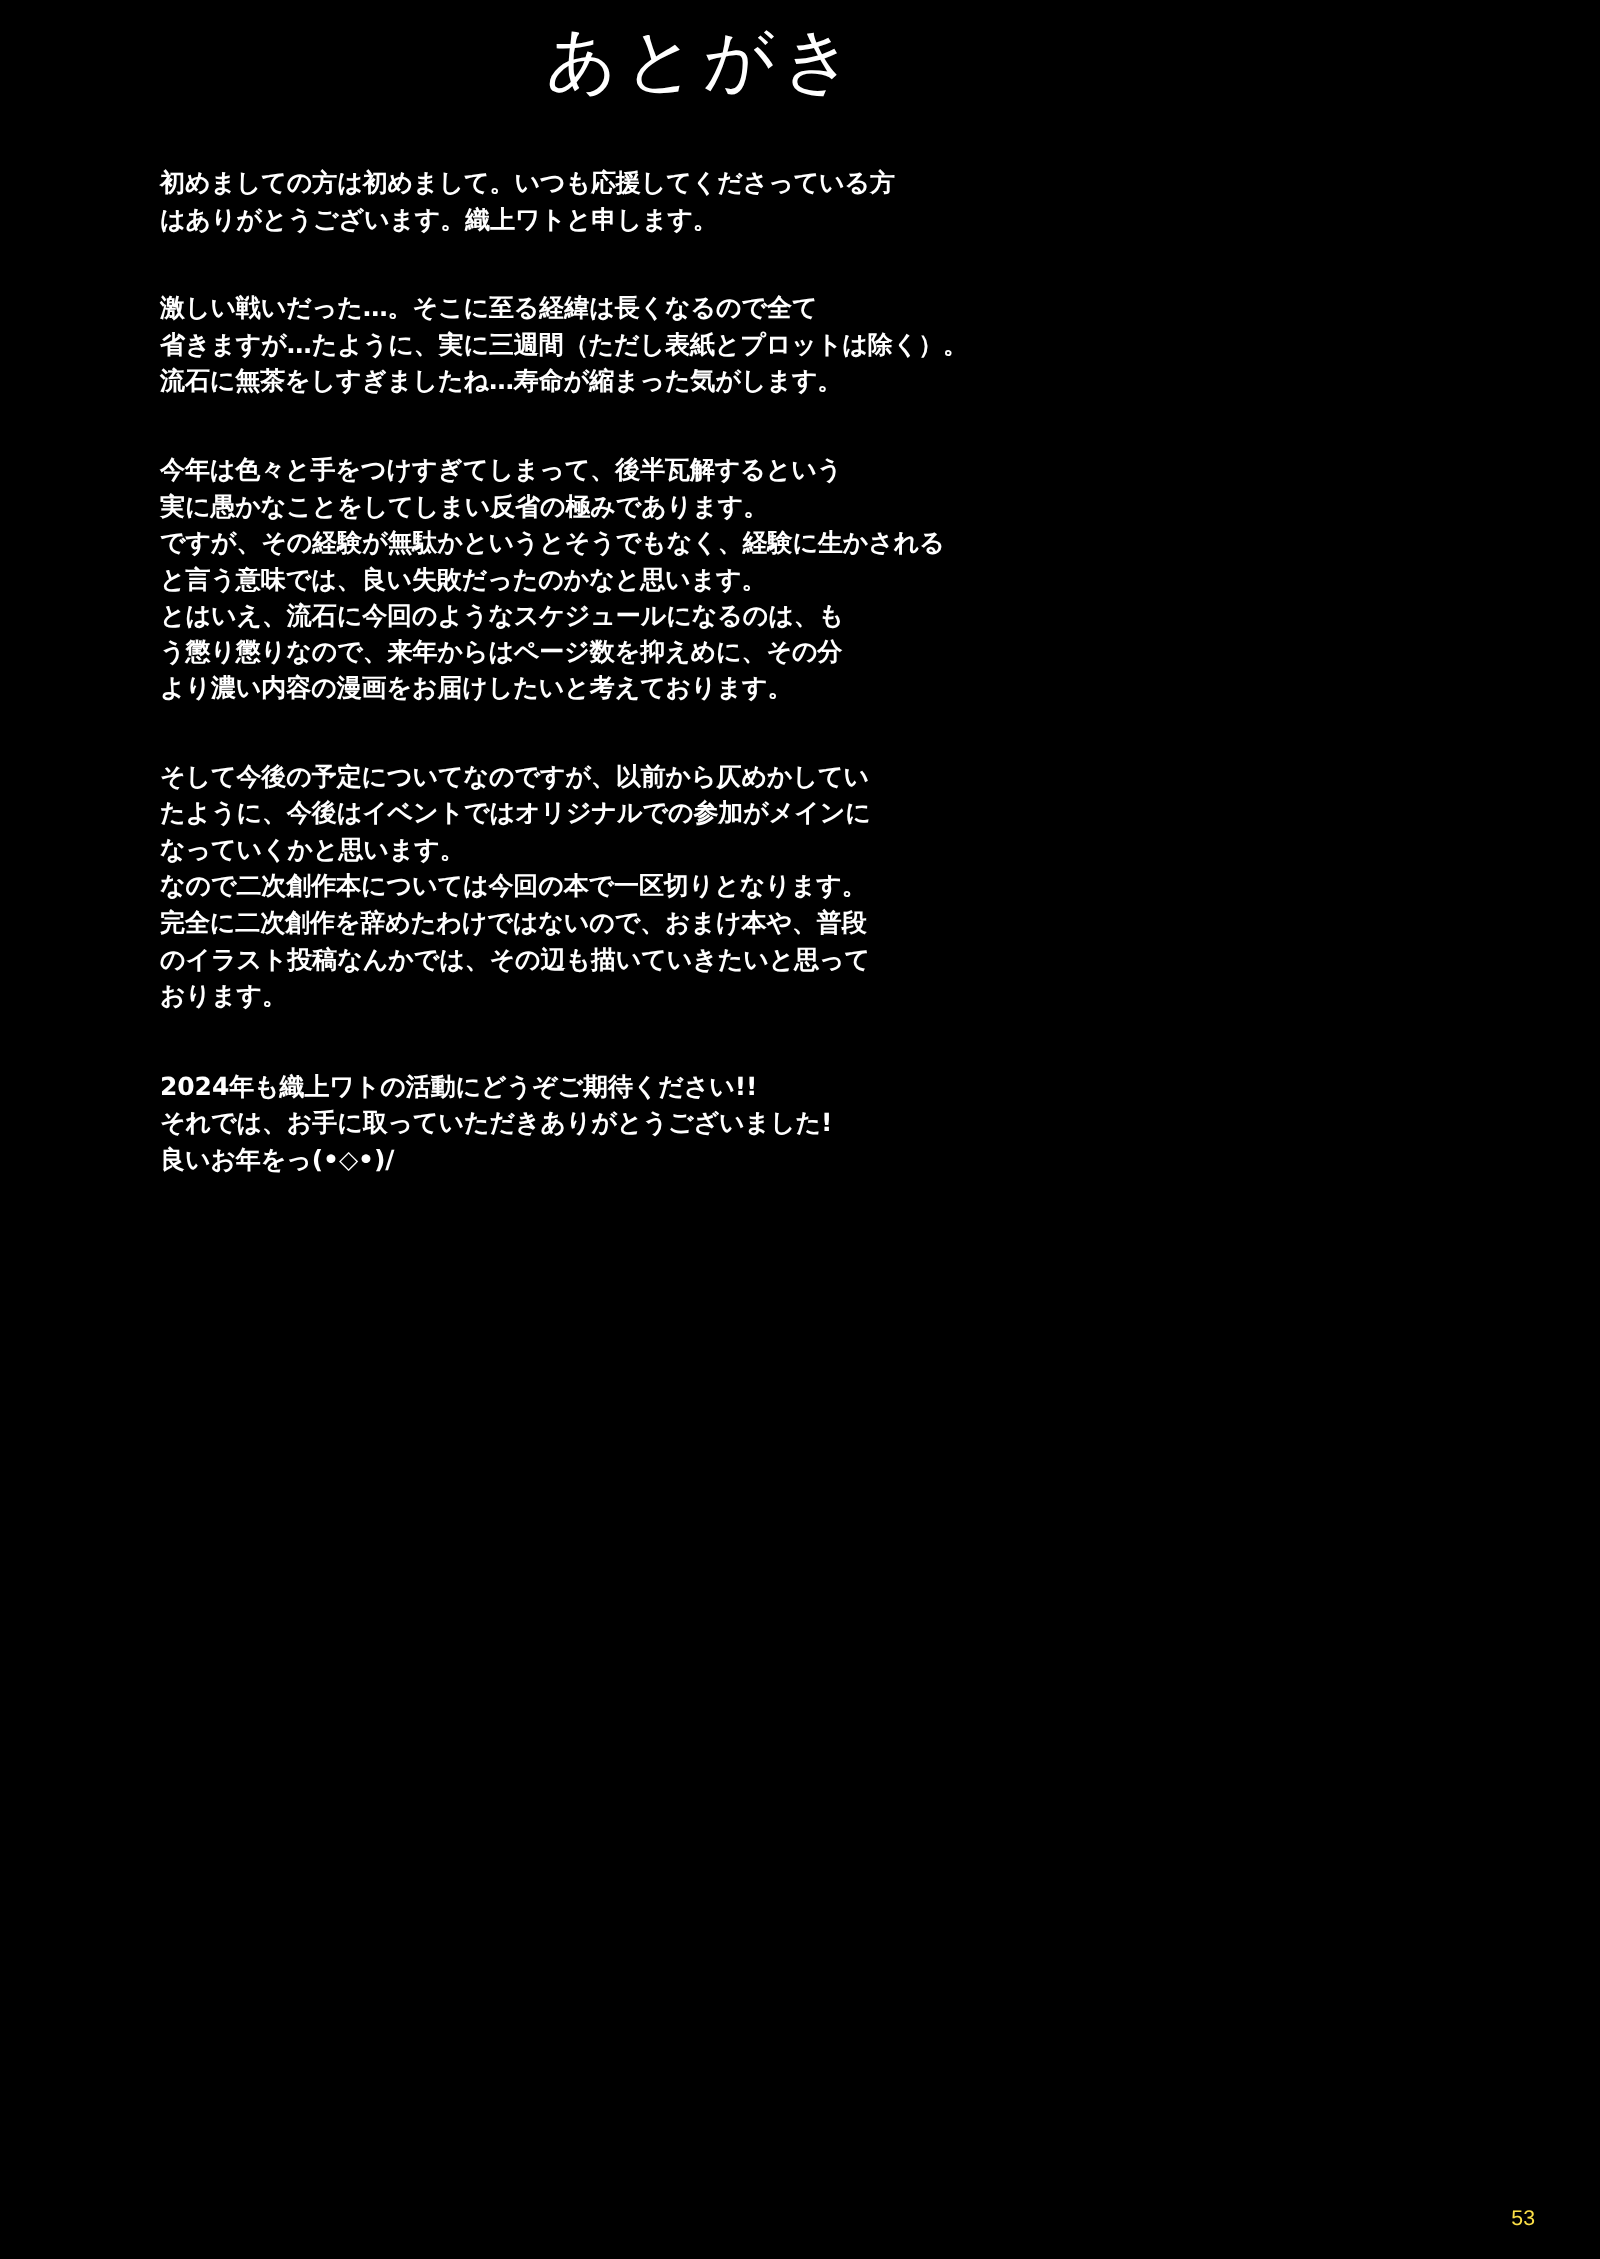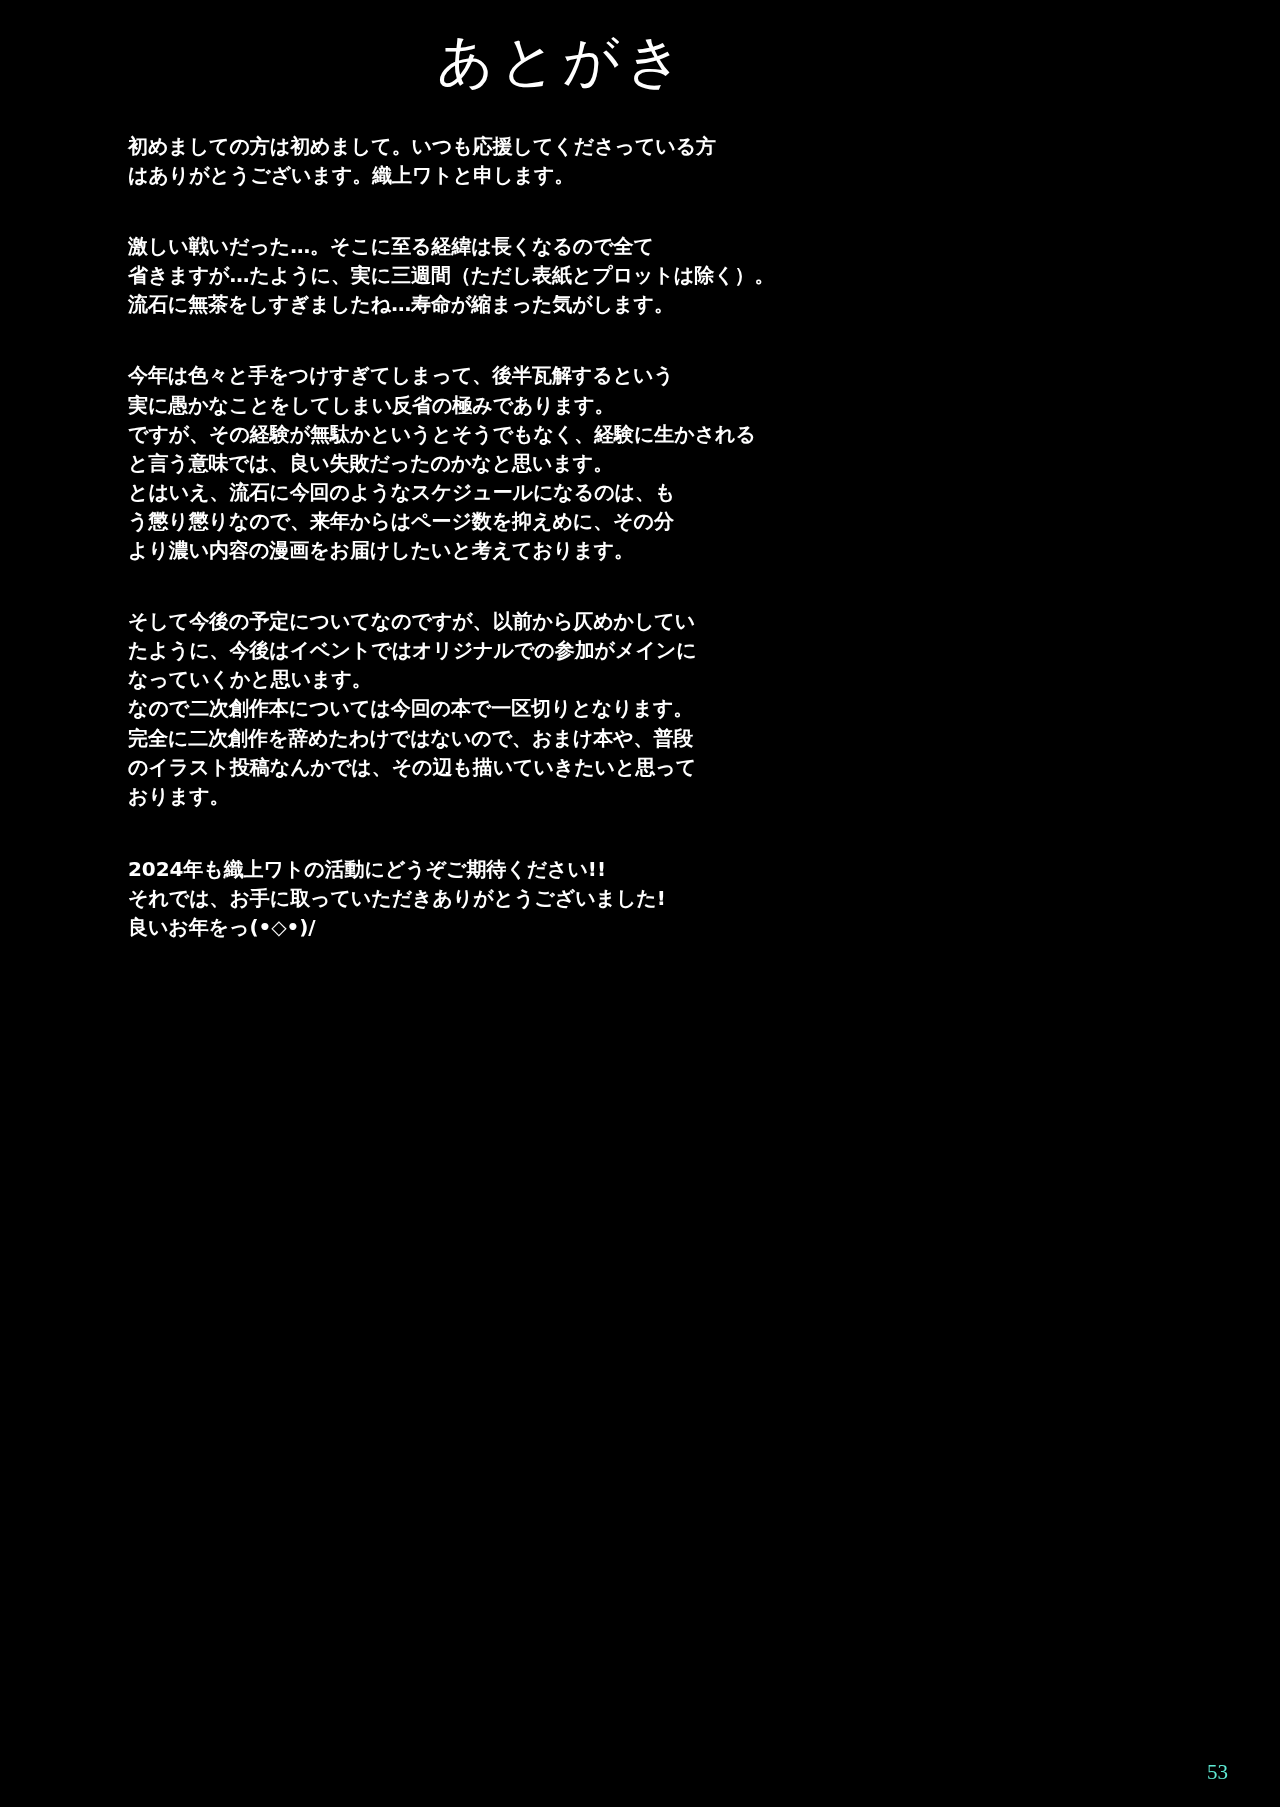--- a/index.html
+++ b/index.html
@@ -12,21 +12,21 @@
     width: 1280px;
     height: 1807px;
     background: #000000;
     color: #ffffff;
     font-family: "Liberation Sans", sans-serif;
     overflow: hidden;
     box-sizing: border-box;
   }
   .title {
     position: absolute;
-    top: 26px;
+    top: 14px;
     left: 0;
     width: 1125px;
     text-align: center;
     font-size: 56px;
     line-height: 1.25;
     letter-spacing: 0.10em;
     font-weight: 400;
     color: #ffffff;
     font-family: "DejaVu Sans", sans-serif;
   }
@@ -48,23 +48,23 @@
     font-family: "DejaVu Sans", sans-serif;
   }
   .para:last-child {
     margin-bottom: 0;
     margin-top: 44px;
   }
   .page-number {
     position: absolute;
     right: 52px;
     bottom: 22px;
-    font-size: 21px;
-    color: #5eead4;
-    font-family: Liberation Serif, serif;
+    font-size: 17px;
+    color: #fde047;
+    font-family: Liberation Sans, sans-serif;
   }
 </style>
 </head>
 <body>
 
 <div class="page">
 
   <div class="title">あとがき</div>
 
   <div class="body">

